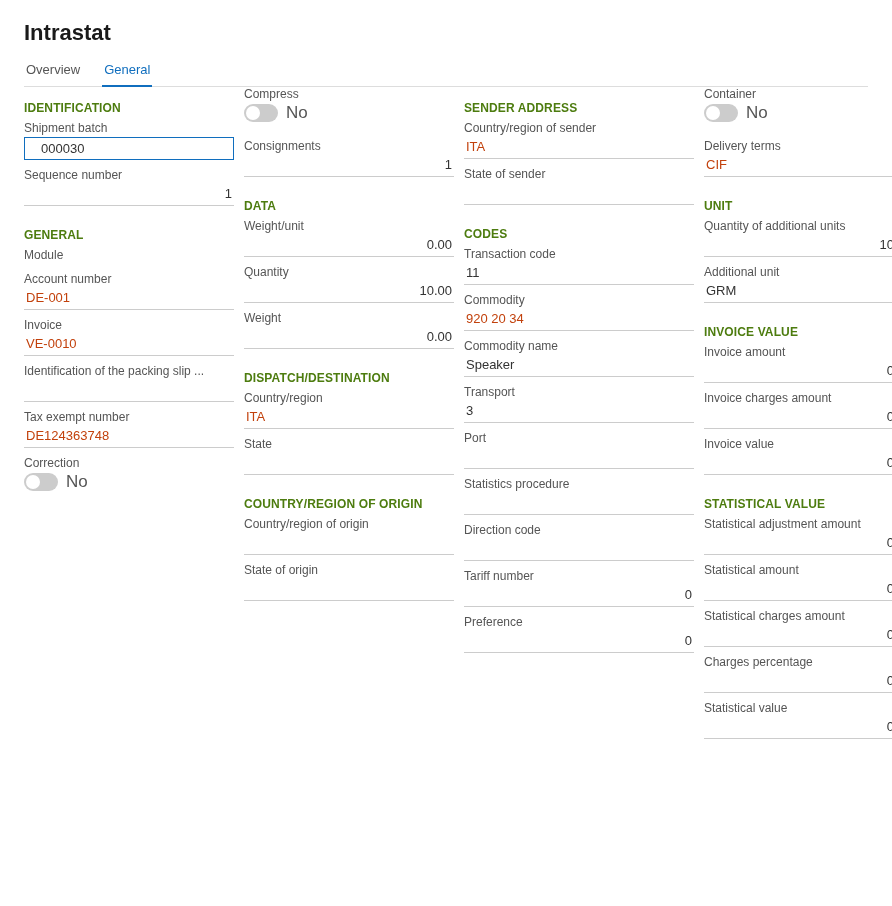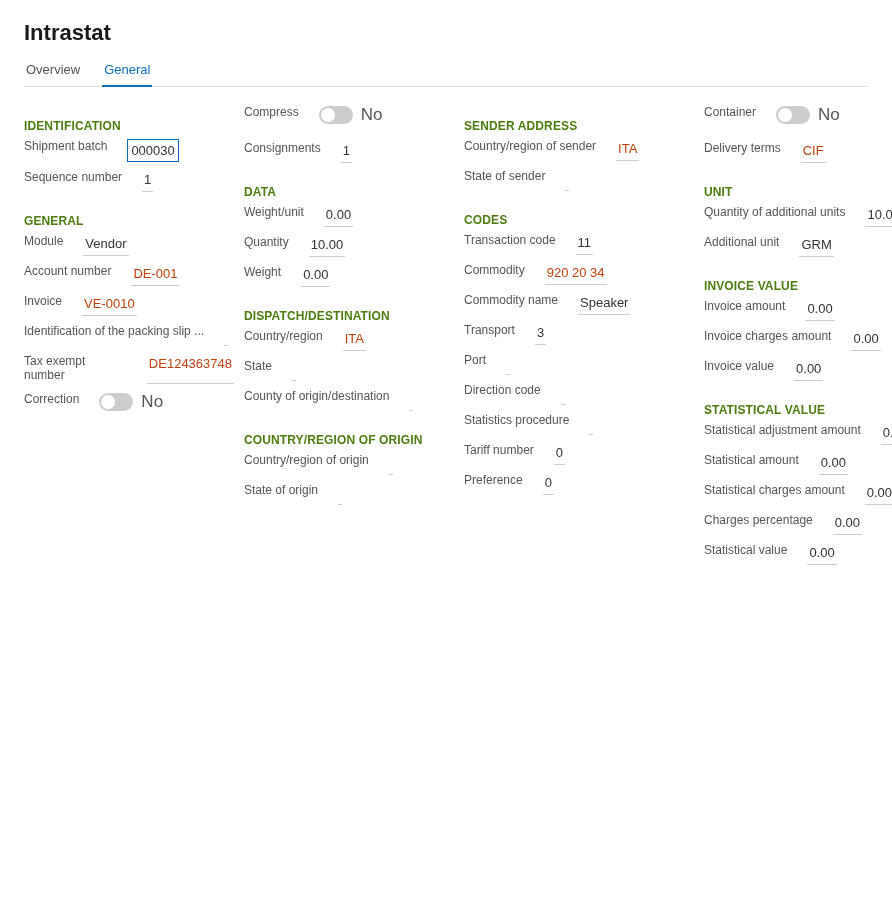--- a/index.html
+++ b/index.html
@@ -13,21 +13,20 @@
     h1 {
       font-size: 22px;
       font-weight: 600;
       color: #1a1a1a;
       margin-bottom: 10px;
     }
     .tabs {
       display: flex;
       gap: 20px;
       border-bottom: 1px solid #ddd;
-      margin-bottom: 18px;
     }
     .tab {
       padding: 6px 2px 8px;
       cursor: pointer;
       font-size: 13px;
       color: #555;
       border-bottom: 2px solid transparent;
       margin-bottom: -1px;
     }
     .tab.active {
@@ -48,22 +47,22 @@
     .section-title {
       font-size: 12px;
       font-weight: 700;
       color: #4d7c0f;
       margin-top: 14px;
       margin-bottom: 6px;
       letter-spacing: 0.01em;
     }
     .field {
       display: flex;
+      flex-direction: column;
       margin-bottom: 8px;
-      gap: 20px;
     }
     .field-label {
       font-size: 12px;
       color: #555;
       margin-bottom: 2px;
     }
     .field-value {
       font-size: 13px;
       color: #333;
       border-bottom: 1px solid #ccc;
@@ -71,21 +70,21 @@
       min-height: 22px;
     }
     .field-value.blue {
       color: #c2410c;
     }
     .field-value.right {
       text-align: right;
     }
     .field-value.input-box {
       border: 1px solid #106ebe;
-      padding: 3px 3px;
+      padding: 3px 16px;
       font-size: 13px;
     }
     .toggle-row {
       display: flex;
       align-items: center;
       gap: 8px;
       margin-bottom: 8px;
     }
     .toggle {
       display: inline-flex;
@@ -141,21 +140,20 @@
       <span class="field-label">Sequence number</span>
       <span class="field-value right">1</span>
     </div>
 
 
 
     <div class="section-title">GENERAL</div>
 
     <div class="field">
       <span class="field-label">Module</span>
-      <span class="field-value">Vendor</span>
     </div>
 
     <div class="field">
       <span class="field-label">Account number</span>
       <span class="field-value blue">DE-001</span>
     </div>
 
     <div class="field">
       <span class="field-label">Invoice</span>
       <span class="field-value blue">VE-0010</span>
@@ -220,24 +218,20 @@
     <div class="field">
       <span class="field-label">Country/region</span>
       <span class="field-value blue">ITA</span>
     </div>
 
     <div class="field">
       <span class="field-label">State</span>
       <span class="empty-value"></span>
     </div>
 
-    <div class="field">
-      <span class="field-label">County of origin/destination</span>
-      <span class="empty-value"></span>
-    </div>
 
     <div class="section-title">COUNTRY/REGION OF ORIGIN</div>
 
     <div class="field">
       <span class="field-label">Country/region of origin</span>
       <span class="empty-value"></span>
     </div>
 
     <div class="field">
       <span class="field-label">State of origin</span>
@@ -279,26 +273,26 @@
       <span class="field-label">Transport</span>
       <span class="field-value">3</span>
     </div>
 
     <div class="field">
       <span class="field-label">Port</span>
       <span class="empty-value"></span>
     </div>
 
     <div class="field">
+      <span class="field-label">Statistics procedure</span>
+      <span class="empty-value"></span>
+    </div>
+
+    <div class="field">
       <span class="field-label">Direction code</span>
-      <span class="empty-value"></span>
-    </div>
-
-    <div class="field">
-      <span class="field-label">Statistics procedure</span>
       <span class="empty-value"></span>
     </div>
 
     <div class="field">
       <span class="field-label">Tariff number</span>
       <span class="field-value right">0</span>
     </div>
 
     <div class="field">
       <span class="field-label">Preference</span>

